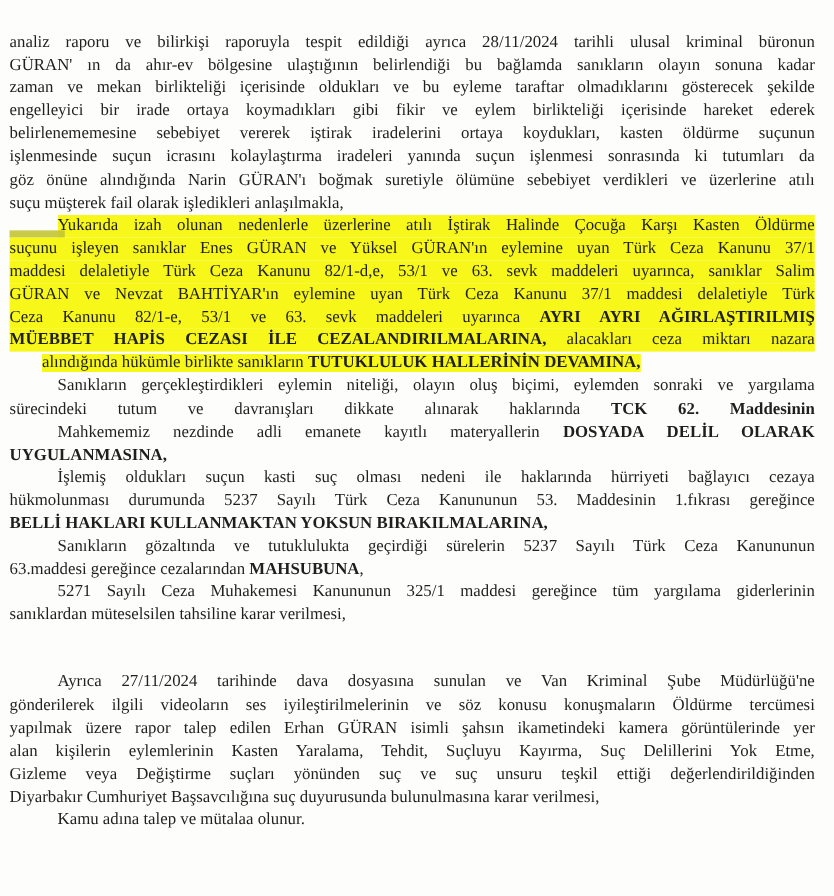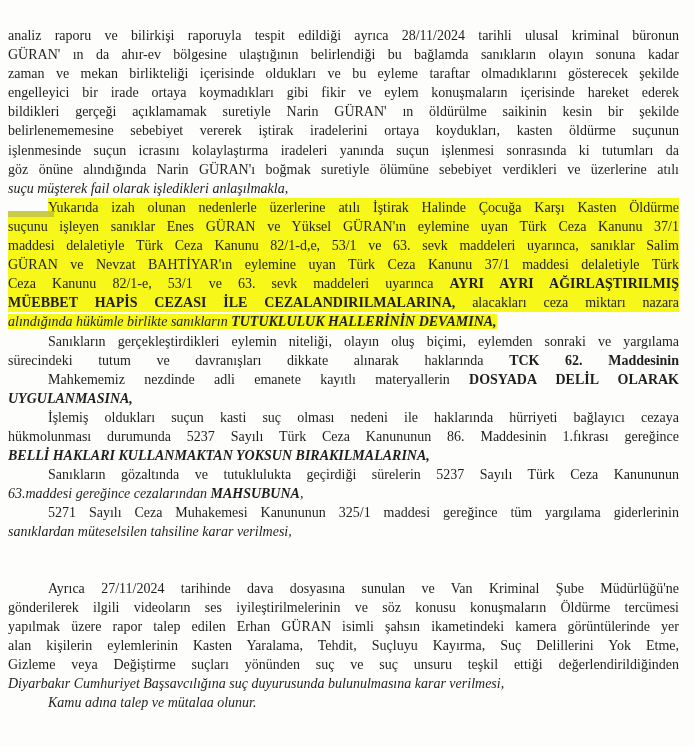--- a/index.html
+++ b/index.html
@@ -24,52 +24,50 @@
   .line {
     position: relative;
     line-height: 19.1px;
     text-align: justify;
     text-align-last: justify;
     white-space: normal;
   }
   .line.last {
     text-align: left;
     text-align-last: left;
-    font-style: italic;
   }
   .line.indent { padding-left: 40px; }
   
   .line.hl-full { background-color: var(--hl, #f7f719); }
   
   .line.indent.hl-full { background-clip: content-box; }
   .line.indent.hl-full::before {
     content: "";
     position: absolute;
     left: 0;
     bottom: 0px;
     width: 46px;
     height: 6px;
     background: var(--hl-edge, #c3c433);
     opacity: 0.9;
   }
   
-  .hl { background-color: var(--hl, #f7f719); }
+  .hl { background-color: var(--hl, #f7f719); margin-left: 27px; }
   .b { font-weight: bold; }
 </style>
 </head>
 <body>
 
 <div class="page" style="--hl: #f7f719; --hl-edge: #c3c433; background: rgb(253, 253, 251); color: rgb(31, 31, 31);">
   <div>
       <div class="para">
         <div class="line"><span class="r">analiz raporu ve bilirkişi raporuyla tespit edildiği ayrıca 28/11/2024 tarihli ulusal kriminal büronun</span></div>
         <div class="line"><span class="r">GÜRAN' ın da ahır-ev bölgesine ulaştığının belirlendiği bu bağlamda sanıkların olayın sonuna kadar</span></div>
         <div class="line"><span class="r">zaman ve mekan birlikteliği içerisinde oldukları ve bu eyleme taraftar olmadıklarını gösterecek şekilde</span></div>
-        <div class="line"><span class="r">engelleyici bir irade ortaya koymadıkları gibi fikir ve eylem konuşmaların içerisinde hareket ederek</span></div>
-        <div class="line"><span class="r">bildikleri gerçeği açıklamamak suretiyle Narin GÜRAN' ın öldürülme saikinin kesin bir şekilde</span></div>
+        <div class="line"><span class="r">engelleyici bir irade ortaya koymadıkları gibi fikir ve eylem birlikteliği içerisinde hareket ederek</span></div>
         <div class="line"><span class="r">belirlenememesine sebebiyet vererek iştirak iradelerini ortaya koydukları, kasten öldürme suçunun</span></div>
         <div class="line"><span class="r">işlenmesinde suçun icrasını kolaylaştırma iradeleri yanında suçun işlenmesi sonrasında ki tutumları da</span></div>
         <div class="line"><span class="r">göz önüne alındığında Narin GÜRAN'ı boğmak suretiyle ölümüne sebebiyet verdikleri ve üzerlerine atılı</span></div>
         <div class="line last"><span class="r">suçu müşterek fail olarak işledikleri anlaşılmakla,</span></div>
       </div>
       <div class="para">
         <div class="line indent hl-full"><span class="r">Yukarıda izah olunan nedenlerle üzerlerine atılı İştirak Halinde Çocuğa Karşı Kasten Öldürme</span></div>
         <div class="line hl-full"><span class="r">suçunu işleyen sanıklar Enes GÜRAN ve Yüksel GÜRAN'ın eylemine uyan Türk Ceza Kanunu 37/1</span></div>
         <div class="line hl-full"><span class="r">maddesi delaletiyle Türk Ceza Kanunu 82/1-d,e, 53/1 ve 63. sevk maddeleri uyarınca, sanıklar Salim</span></div>
         <div class="line hl-full"><span class="r">GÜRAN ve Nevzat BAHTİYAR'ın eylemine uyan Türk Ceza Kanunu 37/1 maddesi delaletiyle Türk</span></div>
@@ -80,21 +78,21 @@
       <div class="para">
         <div class="line indent"><span class="r">Sanıkların gerçekleştirdikleri eylemin niteliği, olayın oluş biçimi, eylemden sonraki ve yargılama</span></div>
         <div class="line"><span class="r">sürecindeki tutum ve davranışları dikkate alınarak haklarında </span><span class="b">TCK 62. Maddesinin</span></div>
       </div>
       <div class="para">
         <div class="line indent"><span class="r">Mahkememiz nezdinde adli emanete kayıtlı materyallerin </span><span class="b">DOSYADA DELİL OLARAK</span></div>
         <div class="line last"><span class="b">UYGULANMASINA,</span></div>
       </div>
       <div class="para">
         <div class="line indent"><span class="r">İşlemiş oldukları suçun kasti suç olması nedeni ile haklarında hürriyeti bağlayıcı cezaya</span></div>
-        <div class="line"><span class="r">hükmolunması durumunda 5237 Sayılı Türk Ceza Kanununun 86. Maddesinin 1.fıkrası gereğince</span></div>
+        <div class="line"><span class="r">hükmolunması durumunda 5237 Sayılı Türk Ceza Kanununun 53. Maddesinin 1.fıkrası gereğince</span></div>
         <div class="line last"><span class="b">BELLİ HAKLARI KULLANMAKTAN YOKSUN BIRAKILMALARINA,</span></div>
       </div>
       <div class="para">
         <div class="line indent"><span class="r">Sanıkların gözaltında ve tutuklulukta geçirdiği sürelerin 5237 Sayılı Türk Ceza Kanununun</span></div>
         <div class="line last"><span class="r">63.maddesi gereğince cezalarından </span><span class="b">MAHSUBUNA</span><span class="r">,</span></div>
       </div>
       <div class="para">
         <div class="line indent"><span class="r">5271 Sayılı Ceza Muhakemesi Kanununun 325/1 maddesi gereğince tüm yargılama giderlerinin</span></div>
         <div class="line last"><span class="r">sanıklardan müteselsilen tahsiline karar verilmesi,</span></div>
       </div>

